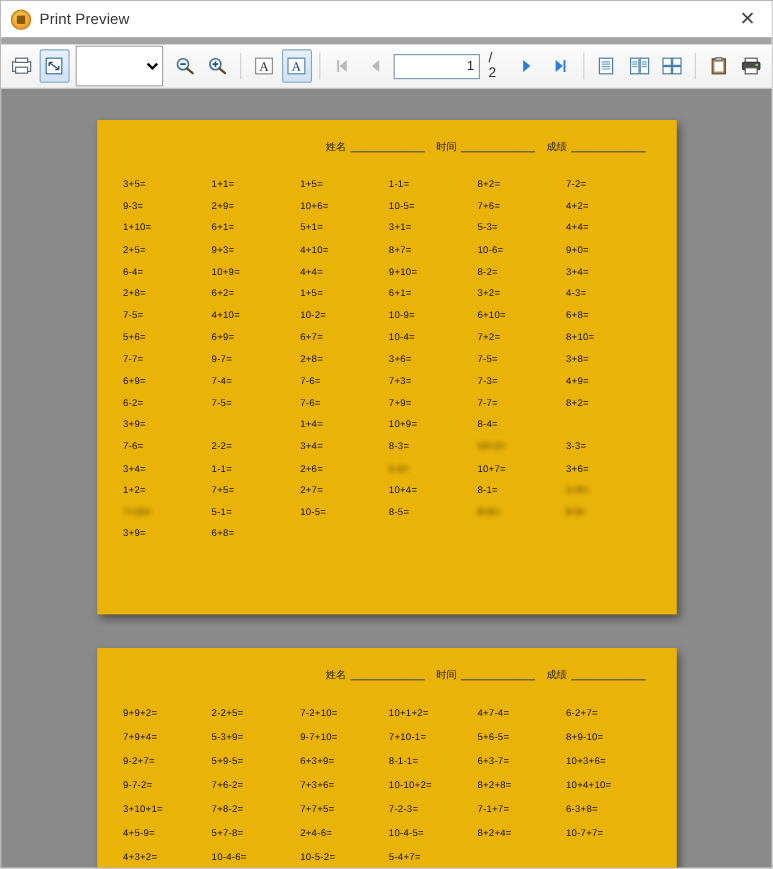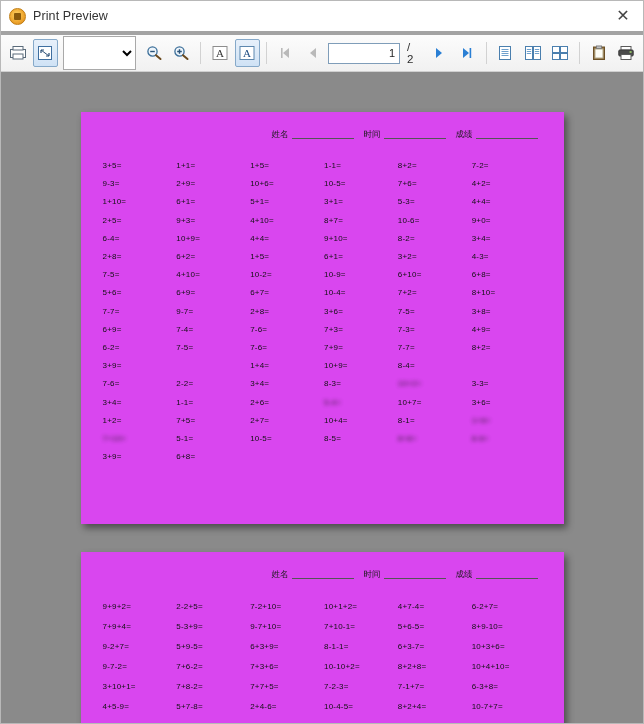--- a/index.html
+++ b/index.html
@@ -22,21 +22,21 @@
     box-sizing: border-box;
     background: #ffffff;
   }
   
   .titlebar {
     height: 30px;
     min-height: 30px;
     display: flex;
     align-items: center;
     background: #ffffff;
-    border-bottom: 4px solid #a3a3a3;
+    border-bottom: 6px solid #a3a3a3;
     position: relative;
   }
   .app-icon {
     width: 17px;
     height: 17px;
     margin-left: 8px;
     margin-right: 7px;
     border-radius: 50%;
     background: radial-gradient(circle at 45% 40%, #ffd76a 0%, #f0a830 55%, #d98518 100%);
     border: 1px solid #c07c12;
@@ -134,22 +134,22 @@
   .preview-area {
     flex: 1;
     background: #8a8a8a;
     overflow: hidden;
     position: relative;
     padding-top: 26px;
     box-sizing: border-box;
   }
   .page {
     width: 483px;
-    margin: 14px auto 28px auto;
-    background: #d946ef;
+    margin: 0 auto 28px auto;
+    background: #eab308;
     box-shadow: 3px 4px 7px rgba(0,0,0,0.45);
     box-sizing: border-box;
     padding: 16px 22px 14px 22px;
     position: relative;
   }
   .page1 { height: 412px; }
   .page2 { height: 300px; }
   .page-header {
     display: flex;
     justify-content: flex-end;

